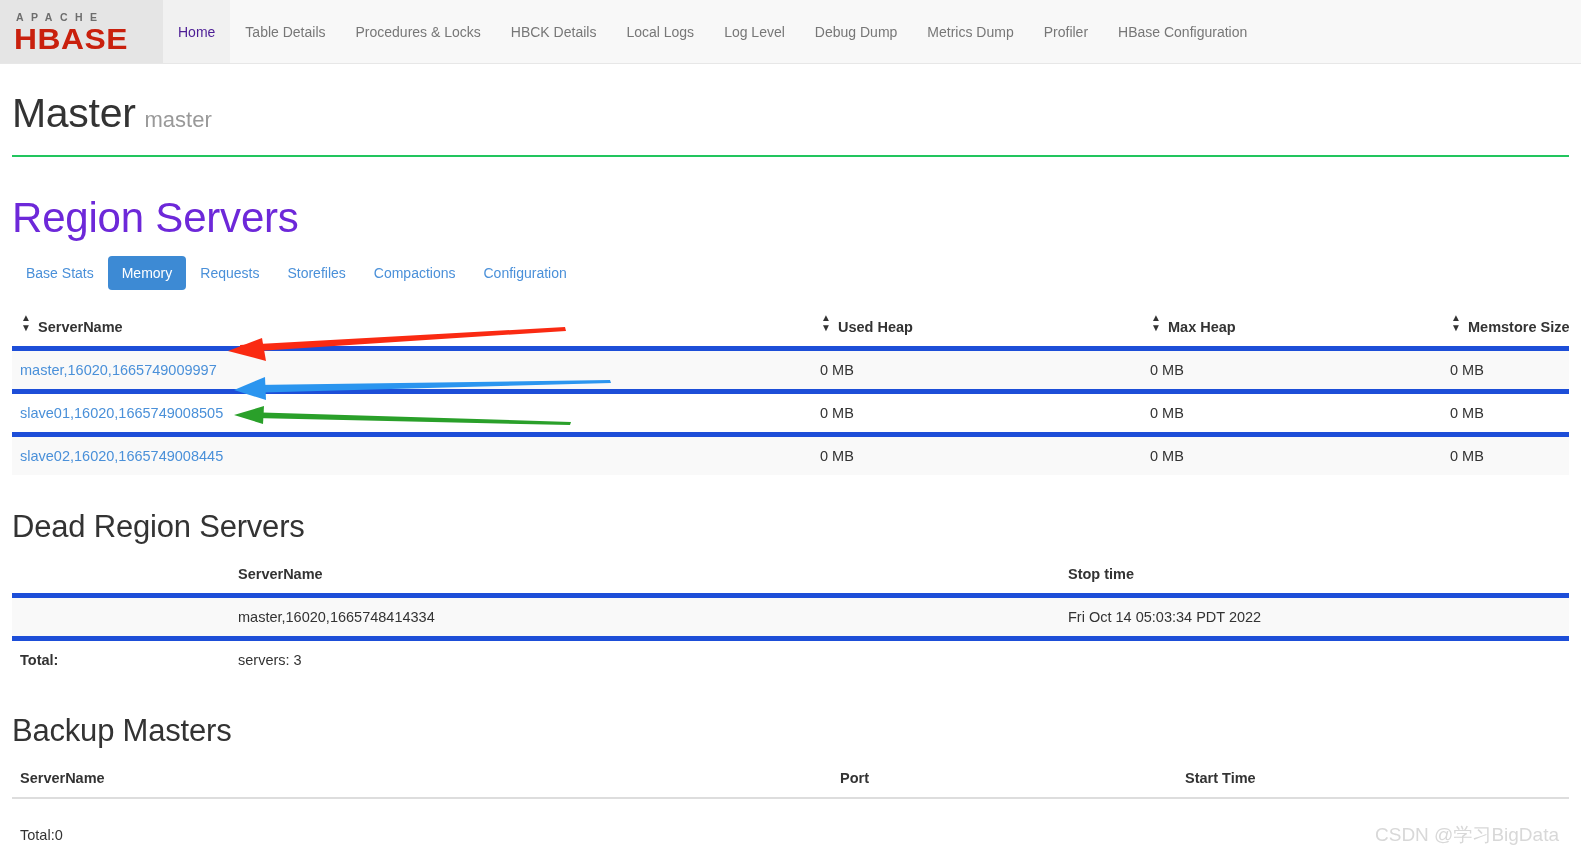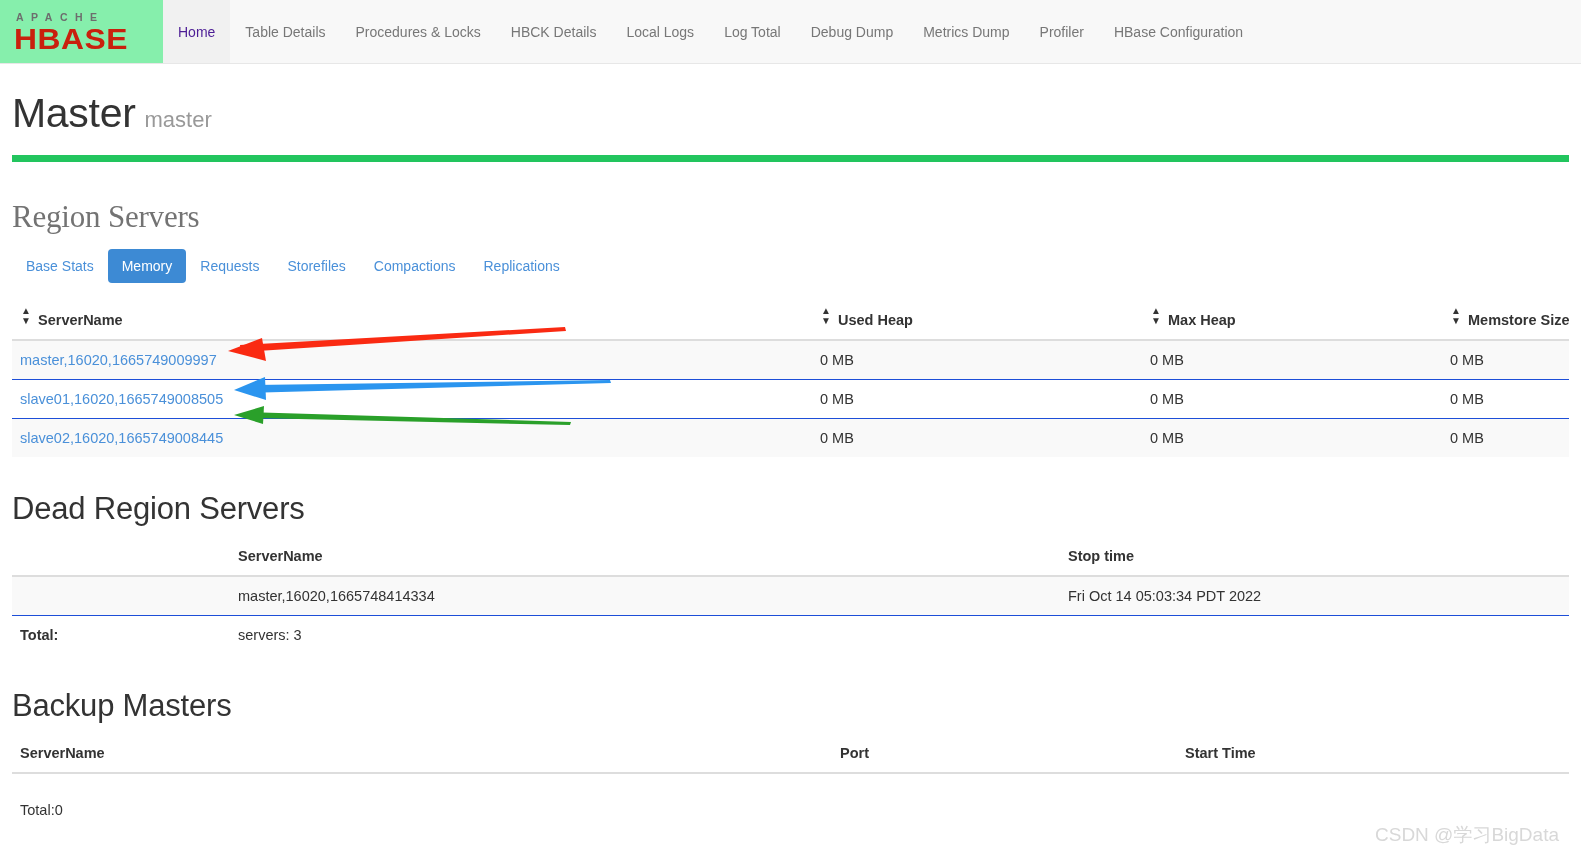--- a/index.html
+++ b/index.html
@@ -22,21 +22,21 @@
     border-bottom: 1px solid #e7e7e7;
     display: flex;
     align-items: stretch;
   }
   .brand {
     width: 163px;
     display: flex;
     flex-direction: column;
     justify-content: center;
     padding-left: 14px;
-    background: #86efac;
+    background: #e5e5e5;
   }
   .brand-apache {
     font-family: "Liberation Sans", sans-serif;
     font-size: 10.5px;
     font-weight: bold;
     letter-spacing: 7.5px;
     color: #6d6d6d;
     line-height: 12px;
     margin-bottom: 1px;
     padding-left: 2px;
@@ -70,44 +70,43 @@
   
   .container {
     padding: 0 12px;
     position: relative;
   }
 
   .page-header {
     padding-top: 26px;
     padding-bottom: 18px;
     margin-bottom: 0;
-    border-bottom: 7px solid #22c55e;
+    border-bottom: 2px solid #22c55e;
   }
   .page-title {
     font-size: 41px;
     font-weight: normal;
     color: #333333;
     margin: 0;
     display: inline;
     letter-spacing: -0.3px;
   }
   .page-subtitle {
     font-size: 22px;
     color: #999999;
     margin-left: 9px;
   }
 
   
   .section-title-blue {
-    font-size: 31px;
+    font-size: 42px;
     font-weight: normal;
-    color: #737373;
+    color: #6d28d9;
     margin: 37px 0 0 0;
     letter-spacing: -0.2px;
-    font-family: Liberation Serif, serif;
   }
   .section-title-dark {
     font-size: 31px;
     font-weight: normal;
     color: #333333;
     margin: 0 0 10px 0;
     letter-spacing: -0.2px;
   }
 
   
@@ -145,21 +144,21 @@
     text-align: left;
     font-weight: bold;
     color: #333333;
     padding: 11px 8px;
     border-bottom: 2px solid #dddddd;
     white-space: nowrap;
     font-size: 14.5px;
   }
   td {
     padding: 11px 8px;
-    border-top: 1px solid #1d4ed8;
+    border-top: 5px solid #1d4ed8;
     color: #333333;
     white-space: nowrap;
     font-size: 14.5px;
   }
   tbody tr:nth-child(odd) { background: #f9f9f9; }
   tbody tr:nth-child(even) { background: #ffffff; }
 
   .sorter {
     display: inline-block;
     width: 12px;
@@ -228,21 +227,21 @@
   <div class="brand">
     <div class="brand-apache">APACHE</div>
     <div class="brand-hbase">HBASE</div>
   </div>
   <div class="nav-items">
     <a class="nav-item active">Home</a>
     <a class="nav-item">Table Details</a>
     <a class="nav-item">Procedures &amp; Locks</a>
     <a class="nav-item">HBCK Details</a>
     <a class="nav-item">Local Logs</a>
-    <a class="nav-item">Log Total</a>
+    <a class="nav-item">Log Level</a>
     <a class="nav-item">Debug Dump</a>
     <a class="nav-item">Metrics Dump</a>
     <a class="nav-item">Profiler</a>
     <a class="nav-item">HBase Configuration</a>
   </div>
 </div>
 
 <div class="container">
 
   <div class="page-header">
@@ -250,21 +249,21 @@
   </div>
 
   <h2 class="section-title-blue">Region Servers</h2>
 
   <div class="tabs">
     <div class="tab">Base Stats</div>
     <div class="tab active">Memory</div>
     <div class="tab">Requests</div>
     <div class="tab">Storefiles</div>
     <div class="tab">Compactions</div>
-    <div class="tab">Replications</div>
+    <div class="tab">Configuration</div>
   </div>
 
   <div class="table-clip">
     <table class="rs-table">
       <thead>
         <tr>
           <th class="col-name">
             <span class="sorter"><i>▲</i><i>▼</i></span><span>ServerName</span>
           </th>
           <th class="col-used">

